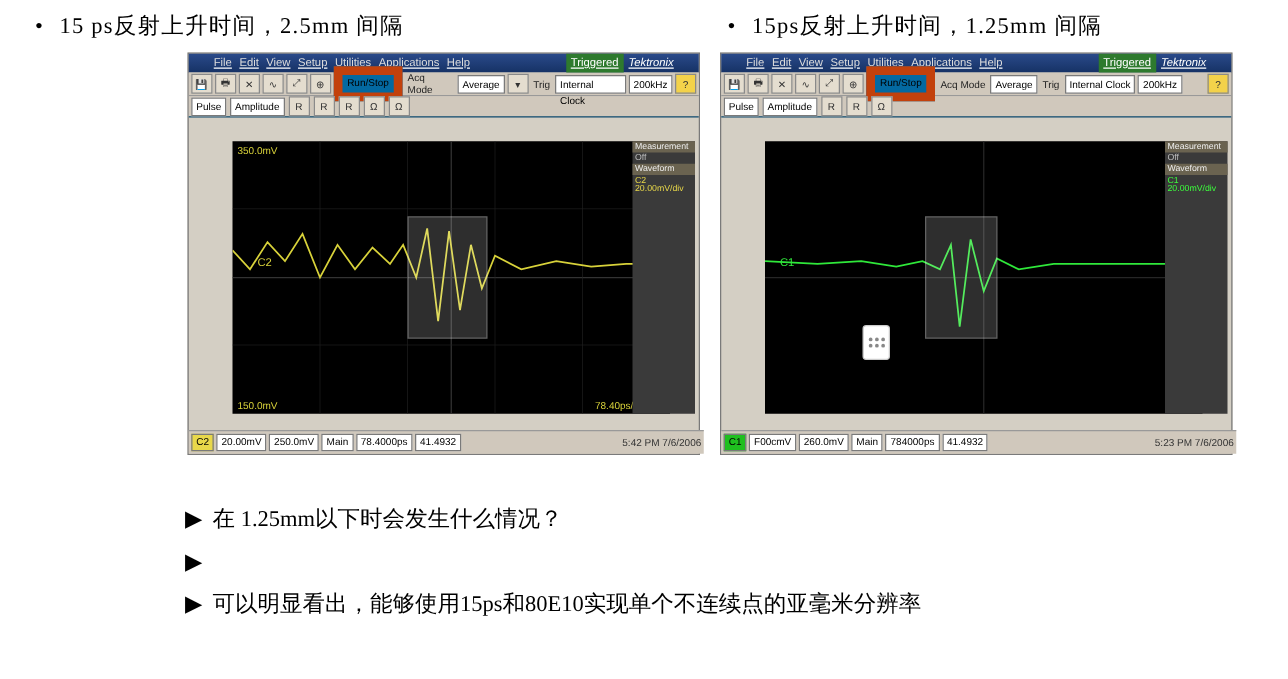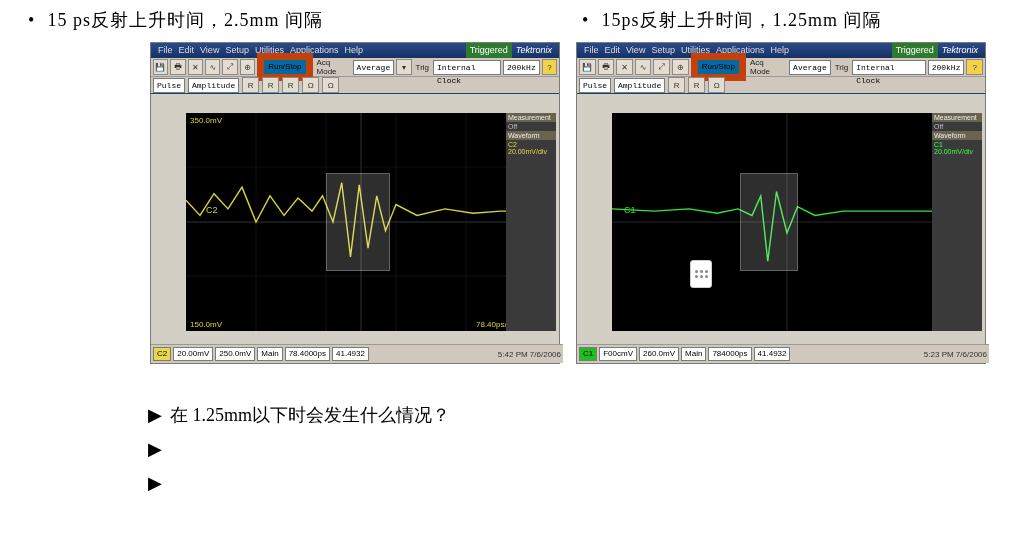--- a/index.html
+++ b/index.html
@@ -4,29 +4,29 @@
 <style>
   html,body{margin:0;padding:0;width:1030px;height:543px;background:#fff;font-family:"SimSun","宋体",serif;color:#000;font-size:16px;}
   .wrap{position:relative;width:1030px;height:420px;}
   .caption{position:absolute;top:8px;font-size:18px;letter-spacing:1px;}
   .cap-left{left:28px;}
   .cap-right{left:582px;}
   .bul{display:inline-block;width:14px;}
   .scope-pair{position:absolute;top:42px;left:150px;width:840px;height:322px;}
   .scope{display:inline-block;vertical-align:top;width:408px;height:320px;background:#d4cfc4;border:1px solid #7a7a7a;position:relative;font-family:Verdana,Arial,sans-serif;font-size:9px;color:#000;}
   .scope + .scope{margin-left:12px;}
-  .titlebar{height:15px;background:linear-gradient(#2a4a8a,#163265);color:#fff;font-size:9px;line-height:15px;padding:0 7px;display:flex;align-items:center;}
+  .titlebar{height:15px;background:linear-gradient(#2a4a8a,#163265);color:#fff;font-size:9px;line-height:15px;padding:0 20px;display:flex;align-items:center;text-decoration:underline;}
   .titlebar .menu{color:#ddd;margin-right:6px;}
   .titlebar .trig{background:#2e7a2e;color:#fff;padding:0 4px;margin-left:auto;margin-right:4px;text-align:center;}
   .titlebar .brand{color:#fff;font-style:italic;}
   .tb-row{height:18px;background:#d0c8bc;border-bottom:1px solid #999;display:flex;align-items:center;gap:2px;padding:0 2px;}
   .tbtn{width:15px;height:14px;background:#e4ddcf;border:1px solid #8a8a8a;display:inline-flex;align-items:center;justify-content:center;font-size:8px;color:#333;}
   .runstop{background:#0369a1;border:7px solid #c2410c;color:#000;padding:0 4px;height:14px;line-height:14px;font-size:8px;}
   .lab{font-size:8px;color:#222;margin:0 2px;}
-  .sel{background:#fff;border:1px solid #7a7a7a;height:13px;line-height:13px;font-size:8px;padding:0 3px;font-family:Liberation Mono, monospace;}
+  .sel{background:#fff;border:1px solid #7a7a7a;height:13px;line-height:13px;font-size:8px;padding:0 3px;}
   .pulse-row{height:16px;background:#d0c8bc;border-bottom:1px solid #0c4a6e;display:flex;align-items:center;gap:3px;padding:0 2px;}
   .plot{position:absolute;left:3px;top:70px;width:350px;height:218px;background:#000;margin-left:32px;}
   .plot svg{width:100%;height:100%;display:block;}
   .side{position:absolute;right:3px;top:70px;width:50px;height:218px;background:#3a3a3a;color:#bbb;font-size:7px;}
   .side .hd{background:#6a6350;color:#eee;padding:1px 2px;}
   .side .txt{padding:1px 2px;}
   .side .wf-y{color:#e8d84a;}
   .side .wf-g{color:#3cff3c;}
   .botbar{position:absolute;left:0;bottom:0;width:100%;height:18px;background:#d0c8bc;border-top:1px solid #999;display:flex;align-items:center;gap:2px;padding:0 2px;font-size:8px;}
   .chip{background:#fff;border:1px solid #7a7a7a;height:12px;line-height:12px;padding:0 3px;display:inline-flex;align-items:center;}
@@ -208,16 +208,17 @@
 <div class="bullets">
   <div class="row">
     <span class="tri">▶</span>
     <span>在 1.25mm以下时会发生什么情况？</span>
   </div>
   <div class="row">
     <span class="tri">▶</span>
   </div>
   <div class="row">
     <span class="tri">▶</span>
+    <span>可以明显看出，能够使用15ps和80E10实现单个不连续点的亚毫米分辨率</span>
   </div>
 </div>
 
 </div>
 
 </body></html>

